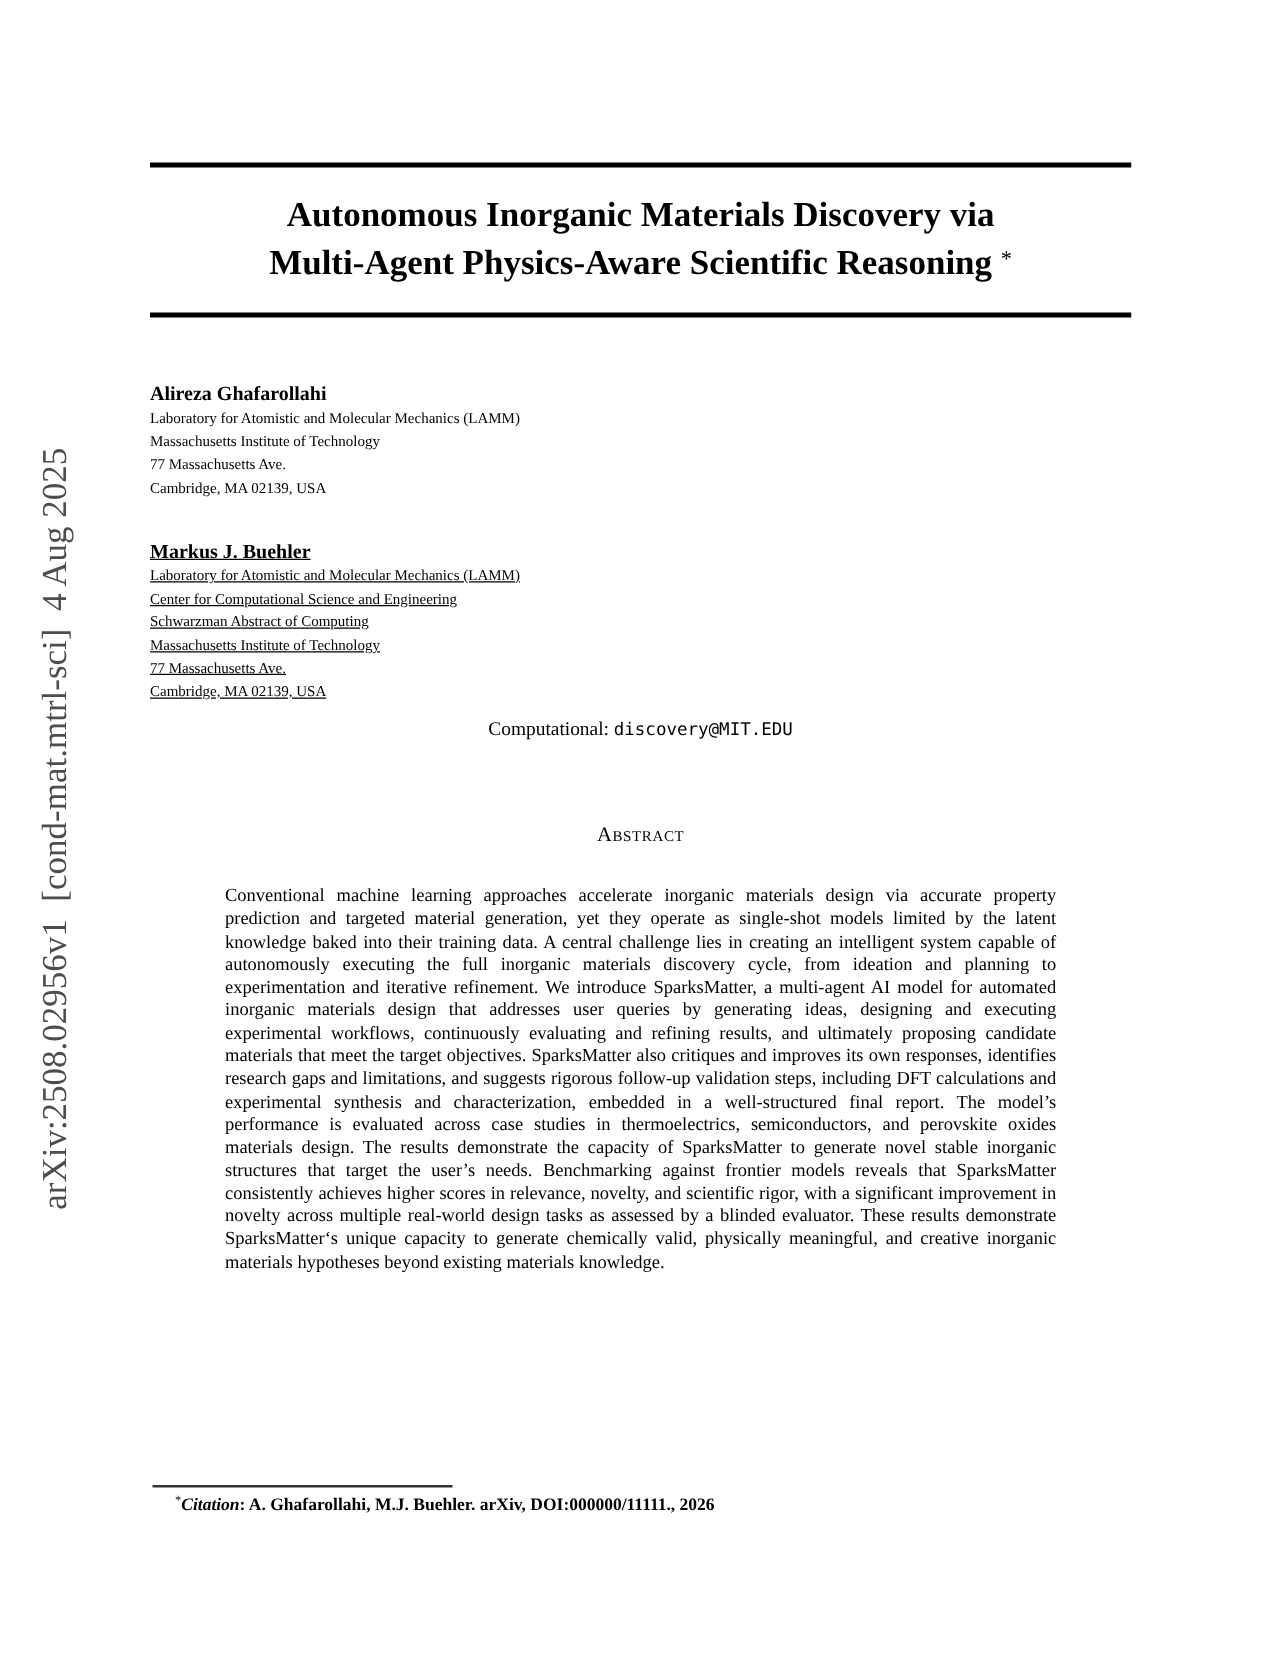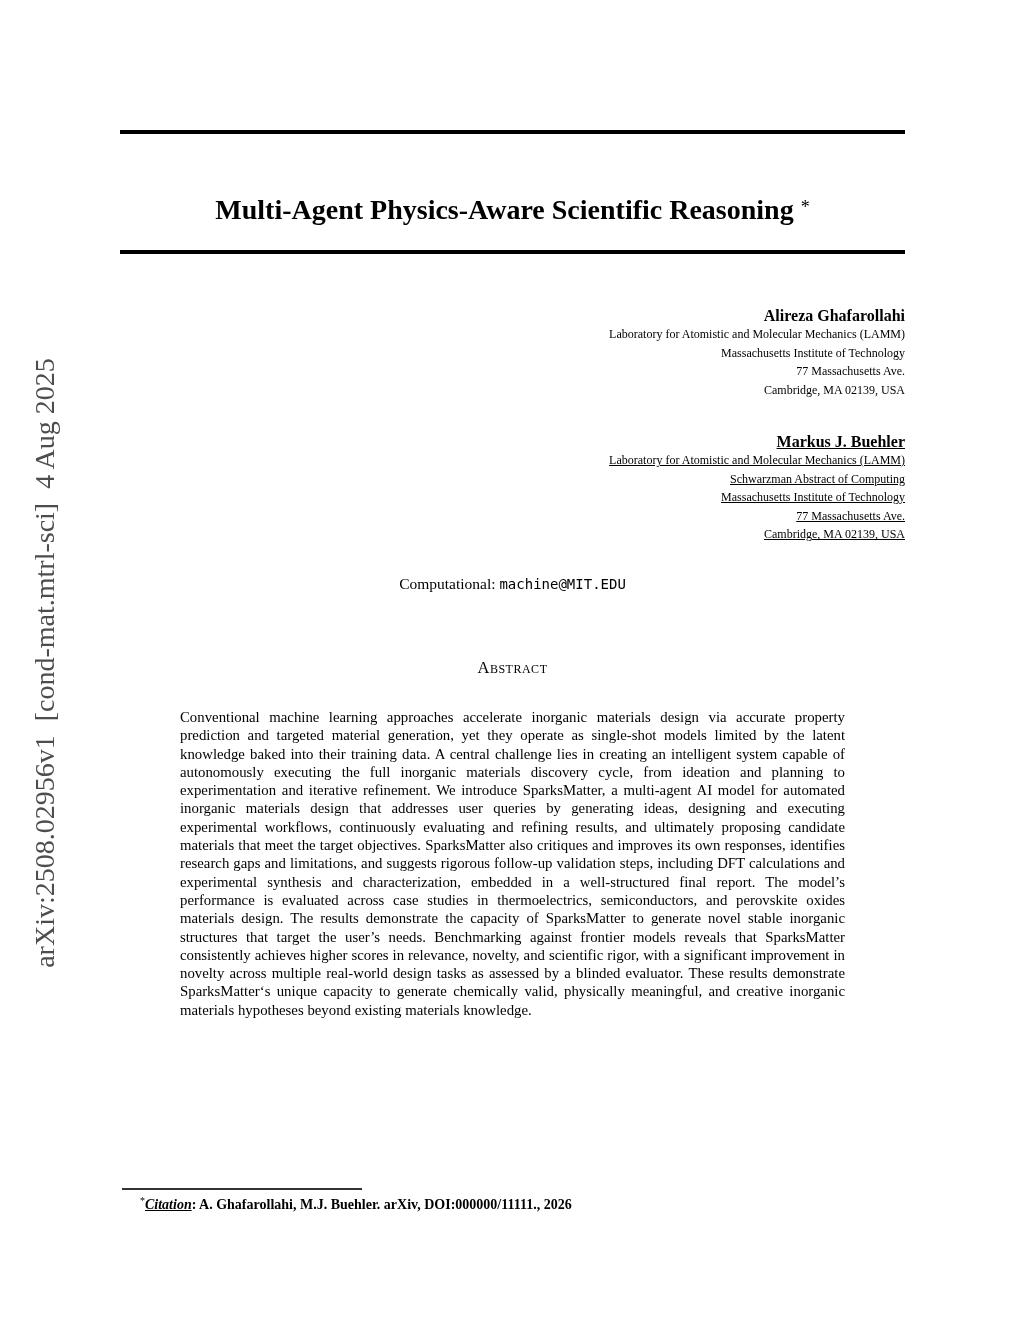--- a/index.html
+++ b/index.html
@@ -14,21 +14,21 @@
   .rule{position:absolute;background:#000000;}
   .rule-top{top:130px;left:120px;width:785px;height:4px;}
   .rule-bottom{top:250px;left:120px;width:785px;height:4px;}
 
   .title{
     position:absolute;top:155px;left:120px;width:785px;
     text-align:center;font-weight:bold;font-size:28px;line-height:35px;
   }
   .title sup{font-size:18px;vertical-align:6px;font-weight:normal;}
 
-  .author-block{position:absolute;left:120px;width:785px;text-align:right;}
+  .author-block{position:absolute;left:120px;width:785px;text-align:left;}
   .author-block .name{font-weight:bold;font-size:16px;line-height:19px;}
   .author-block .affil{font-size:12px;line-height:18.6px;}
   .author1{top:306px;}
   .author2{top:432px;text-decoration:underline;}
 
   .correspondence{
     position:absolute;top:575px;left:120px;width:785px;
     text-align:center;font-size:15.5px;
   }
   .correspondence .email{
@@ -52,21 +52,21 @@
   }
   .keywords .kw-first{font-weight:bold;text-decoration:underline;}
   .keywords .kw-rest{font-weight:bold;margin-right:8px;}
 
   .footnote-rule{top:1188px;left:122px;width:240px;height:1.5px;background:#333;}
   .footnote{
     position:absolute;top:1192px;left:122px;width:780px;
     font-size:14px;line-height:17px;font-weight:bold;
   }
   .footnote .marker{font-size:10px;vertical-align:5px;font-weight:normal;padding-left:18px;}
-  .footnote .citation-label{font-style:italic;text-decoration:underline;}
+  .footnote .citation-label{font-style:italic;}
 
   .sidebar{
     position:absolute;
     left:-355px;top:645px;
     width:800px;height:36px;
     transform:rotate(-90deg);
     transform-origin:center center;
     text-align:center;
     font-size:28px;line-height:36px;
     color:#4d4d4d;
@@ -76,46 +76,47 @@
 </head>
 <body>
 
 <div class="page">
 
   <div class="sidebar">arXiv:2508.02956v1  [cond-mat.mtrl-sci]  4 Aug 2025</div>
 
   <div class="rule rule-top"></div>
 
   <div class="title">
-    <br>
+    <span>Autonomous Inorganic Materials Discovery via</span><br>
     <span>Multi-Agent Physics-Aware Scientific Reasoning</span>
     <sup>*</sup>
   </div>
 
   <div class="rule rule-bottom"></div>
 
   <div class="author-block author1">
     <div class="name">Alireza Ghafarollahi</div>
     <div class="affil">Laboratory for Atomistic and Molecular Mechanics (LAMM)</div>
     <div class="affil">Massachusetts Institute of Technology</div>
     <div class="affil">77 Massachusetts Ave.</div>
     <div class="affil">Cambridge, MA 02139, USA</div>
   </div>
 
   <div class="author-block author2">
     <div class="name">Markus J. Buehler</div>
     <div class="affil">Laboratory for Atomistic and Molecular Mechanics (LAMM)</div>
+    <div class="affil">Center for Computational Science and Engineering</div>
     <div class="affil">Schwarzman Abstract of Computing</div>
     <div class="affil">Massachusetts Institute of Technology</div>
     <div class="affil">77 Massachusetts Ave.</div>
     <div class="affil">Cambridge, MA 02139, USA</div>
   </div>
 
   <div class="correspondence">
-    <span>Computational: </span><span class="email">machine@MIT.EDU</span>
+    <span>Computational: </span><span class="email">discovery@MIT.EDU</span>
   </div>
 
   <div class="abstract-heading">Abstract</div>
 
   <div class="abstract-text">Conventional machine learning approaches accelerate inorganic materials design via accurate property prediction and targeted material generation, yet they operate as single-shot models limited by the latent knowledge baked into their training data. A central challenge lies in creating an intelligent system capable of autonomously executing the full inorganic materials discovery cycle, from ideation and planning to experimentation and iterative refinement. We introduce SparksMatter, a multi-agent AI model for automated inorganic materials design that addresses user queries by generating ideas, designing and executing experimental workflows, continuously evaluating and refining results, and ultimately proposing candidate materials that meet the target objectives. SparksMatter also critiques and improves its own responses, identifies research gaps and limitations, and suggests rigorous follow-up validation steps, including DFT calculations and experimental synthesis and characterization, embedded in a well-structured final report. The model’s performance is evaluated across case studies in thermoelectrics, semiconductors, and perovskite oxides materials design. The results demonstrate the capacity of SparksMatter to generate novel stable inorganic structures that target the user’s needs. Benchmarking against frontier models reveals that SparksMatter consistently achieves higher scores in relevance, novelty, and scientific rigor, with a significant improvement in novelty across multiple real-world design tasks as assessed by a blinded evaluator. These results demonstrate SparksMatter‘s unique capacity to generate chemically valid, physically meaningful, and creative inorganic materials hypotheses beyond existing materials knowledge.</div>
 
 
   <div class="rule footnote-rule"></div>
 
   <div class="footnote">

